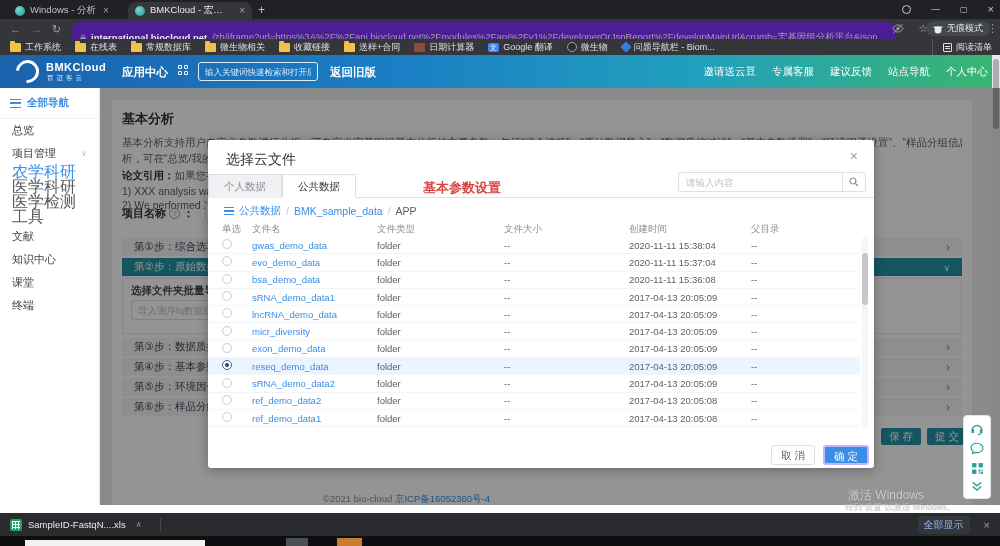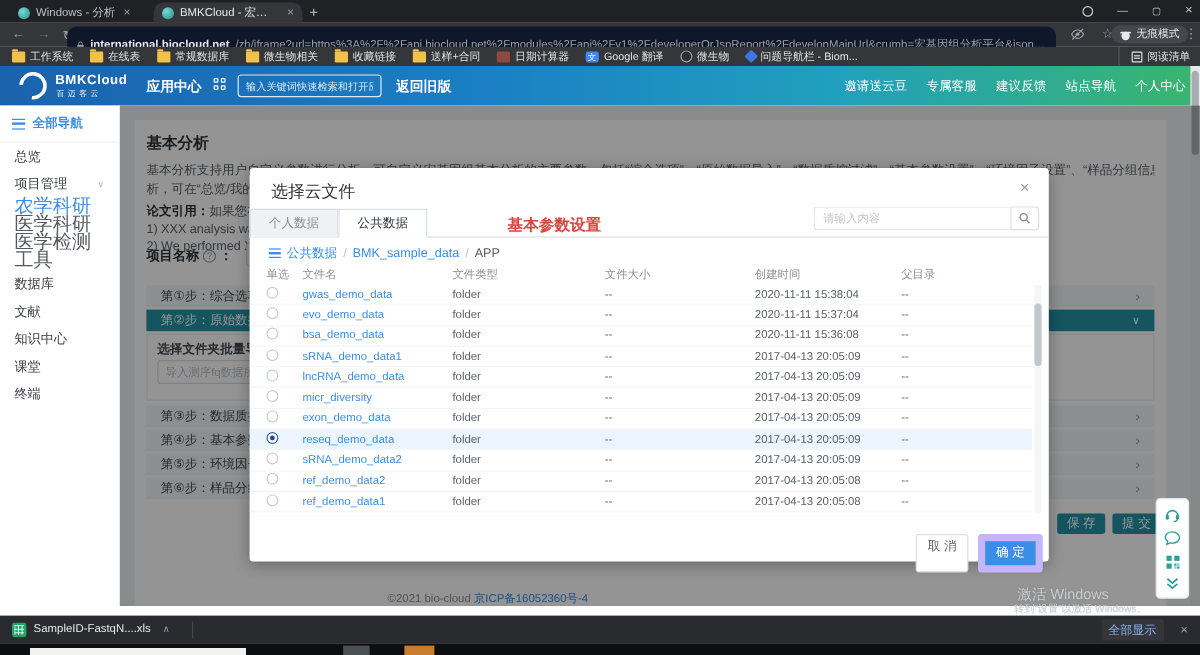--- a/index.html
+++ b/index.html
@@ -11,21 +11,21 @@
   .tab{position:absolute;top:2px;height:17px;display:flex;align-items:center;gap:5px;padding:0 7px;font-size:9.5px;color:#bdc1c6;border-radius:8px 8px 0 0;max-width:180px;white-space:nowrap;overflow:hidden}
   .tab .fav{width:10px;height:10px;border-radius:50%;background:radial-gradient(circle at 35% 35%,#7fd8d0,#1e8f8a);flex:0 0 auto}
   .tab .tclose{color:#9aa0a6;font-size:10px;margin-left:2px}
   .tab.active{background:#35363a;color:#e8eaed}
   .newtab{position:absolute;left:258px;top:3px;color:#bdc1c6;font-size:12px}
   .wctl{position:absolute;top:1px;height:16px;display:flex;align-items:center;gap:20px;right:6px;color:#c7c9cc;font-size:9px}
   .wctl .ring{width:9px;height:9px;border:1.5px solid #c7c9cc;border-radius:50%}
   .urlbar{position:absolute;left:0;top:19px;width:1000px;height:20px;background:#35363a;display:flex;align-items:center}
   .navic{color:#9aa0a6;font-size:11px;margin-left:10px}
   .navic.dim{color:#6e7175}
-  .urlfield{position:absolute;left:56px;top:2.5px;width:824px;height:32px;background:#0f172a;border-radius:8px;display:flex;align-items:center;padding:0 8px;gap:5px;overflow:hidden}
+  .urlfield{position:absolute;left:72px;top:2.5px;width:824px;height:32px;background:#4c1d95;border-radius:8px;display:flex;align-items:center;padding:0 8px;gap:5px;overflow:hidden}
   .urlfield .host{color:#e8eaed;font-size:9.5px;font-weight:bold;white-space:nowrap}
   .urlfield .path{color:#9aa0a6;font-size:9.5px;white-space:nowrap;overflow:hidden;text-overflow:ellipsis}
   .uric{position:absolute;top:4px}
   .incog{position:absolute;right:10px;top:2px;height:15px;background:#44474b;border-radius:8px;display:flex;align-items:center;gap:4px;padding:0 7px;color:#e8eaed;font-size:9px}
   .bookbar{position:absolute;left:0;top:39px;width:1000px;height:16px;background:#35363a;display:flex;align-items:center;gap:14px;padding:0 10px;overflow:hidden}
   .bm{display:flex;align-items:center;gap:4px;font-size:9px;color:#dfe1e5;white-space:nowrap}
   .bm .bm-ico{width:11px;height:9px;background:#f0c14b;border-radius:1px;position:relative;flex:0 0 auto}
   .bm .bm-ico::before{content:"";position:absolute;left:0;top:-2px;width:5px;height:2px;background:#f0c14b;border-radius:1px 1px 0 0}
   .bm.ico-calendar .bm-ico{background:#8d4a43}.bm.ico-calendar .bm-ico::before{display:none}
   .bm.ico-translate .bm-ico{background:#4285f4;border-radius:2px}.bm.ico-translate .bm-ico::before{content:"文";position:absolute;left:1.5px;top:0px;width:auto;height:auto;background:none;color:#fff;font-size:7px}
@@ -119,23 +119,23 @@
   .tbody{position:absolute;left:0;top:97px;width:652px;height:191px;overflow:hidden}
   .trow{height:17.3px;border-bottom:1px solid #f3f6f9;font-size:9.5px;color:#5a5f66;cursor:pointer}
   .trow.selected{background:#ecf5ff}
   .trow .c-name{color:#3a8ee6}
   .radio{display:inline-block;width:10px;height:10px;border:1px solid #c9ccd4;border-radius:50%;background:#fff;position:relative}
   .trow.selected .radio{border-color:#3462a8}
   .trow.selected .radio::after{content:"";position:absolute;left:2px;top:2px;width:4px;height:4px;border-radius:50%;background:#26477e}
   .m-scroll{position:absolute;right:6px;top:97px;width:6px;height:191px;background:#f6f6f6;border-radius:3px}
   .m-thumb{position:absolute;left:0;top:16px;width:6px;height:52px;background:#c4c7cc;border-radius:3px}
   .m-foot{position:absolute;right:5px;top:305px;display:flex;gap:8px}
-  .btn{height:32px;line-height:18px;padding:0 9px;border-radius:3px;font-size:10.5px;cursor:pointer;white-space:nowrap}
+  .btn{height:20px;line-height:18px;padding:0 9px;border-radius:3px;font-size:10.5px;cursor:pointer;white-space:nowrap}
   .btn.plain{border:1px solid #dcdfe6;color:#5a5f66;background:#fff}
-  .btn.primary{background:#3a8ee6;color:#fff;border:6px solid #c4b5fd}
+  .btn.primary{background:#3a8ee6;color:#fff;border:2px solid #c4b5fd}
 
   
   .widget{position:absolute;right:9px;top:415px;width:28px;height:84px;background:#fff;border:1px solid #e3e6e9;border-radius:4px;z-index:4;display:flex;flex-direction:column;align-items:center;justify-content:space-around;padding:3px 0}
   .widget svg{display:block}
 
   
   .wm{position:absolute;z-index:5;color:#c9cdd2;text-shadow:0 0 2px rgba(0,0,0,.15)}
   .wm1{left:848px;top:487px;font-size:12px}
   .wm2{left:845px;top:502px;font-size:8.5px}
 
@@ -319,24 +319,20 @@
       <div class="side-item child">
         <span>医学检测</span>
         <span class="chev"></span>
       </div>
 
       <div class="side-item child">
         <span>工具</span>
         <span class="chev"></span>
       </div>
 
-      <div class="side-item">
-        <span>数据库</span>
-        <span class="chev"></span>
-      </div>
 
       <div class="side-item">
         <span>文献</span>
         <span class="chev"></span>
       </div>
 
       <div class="side-item">
         <span>知识中心</span>
         <span class="chev"></span>
       </div>

